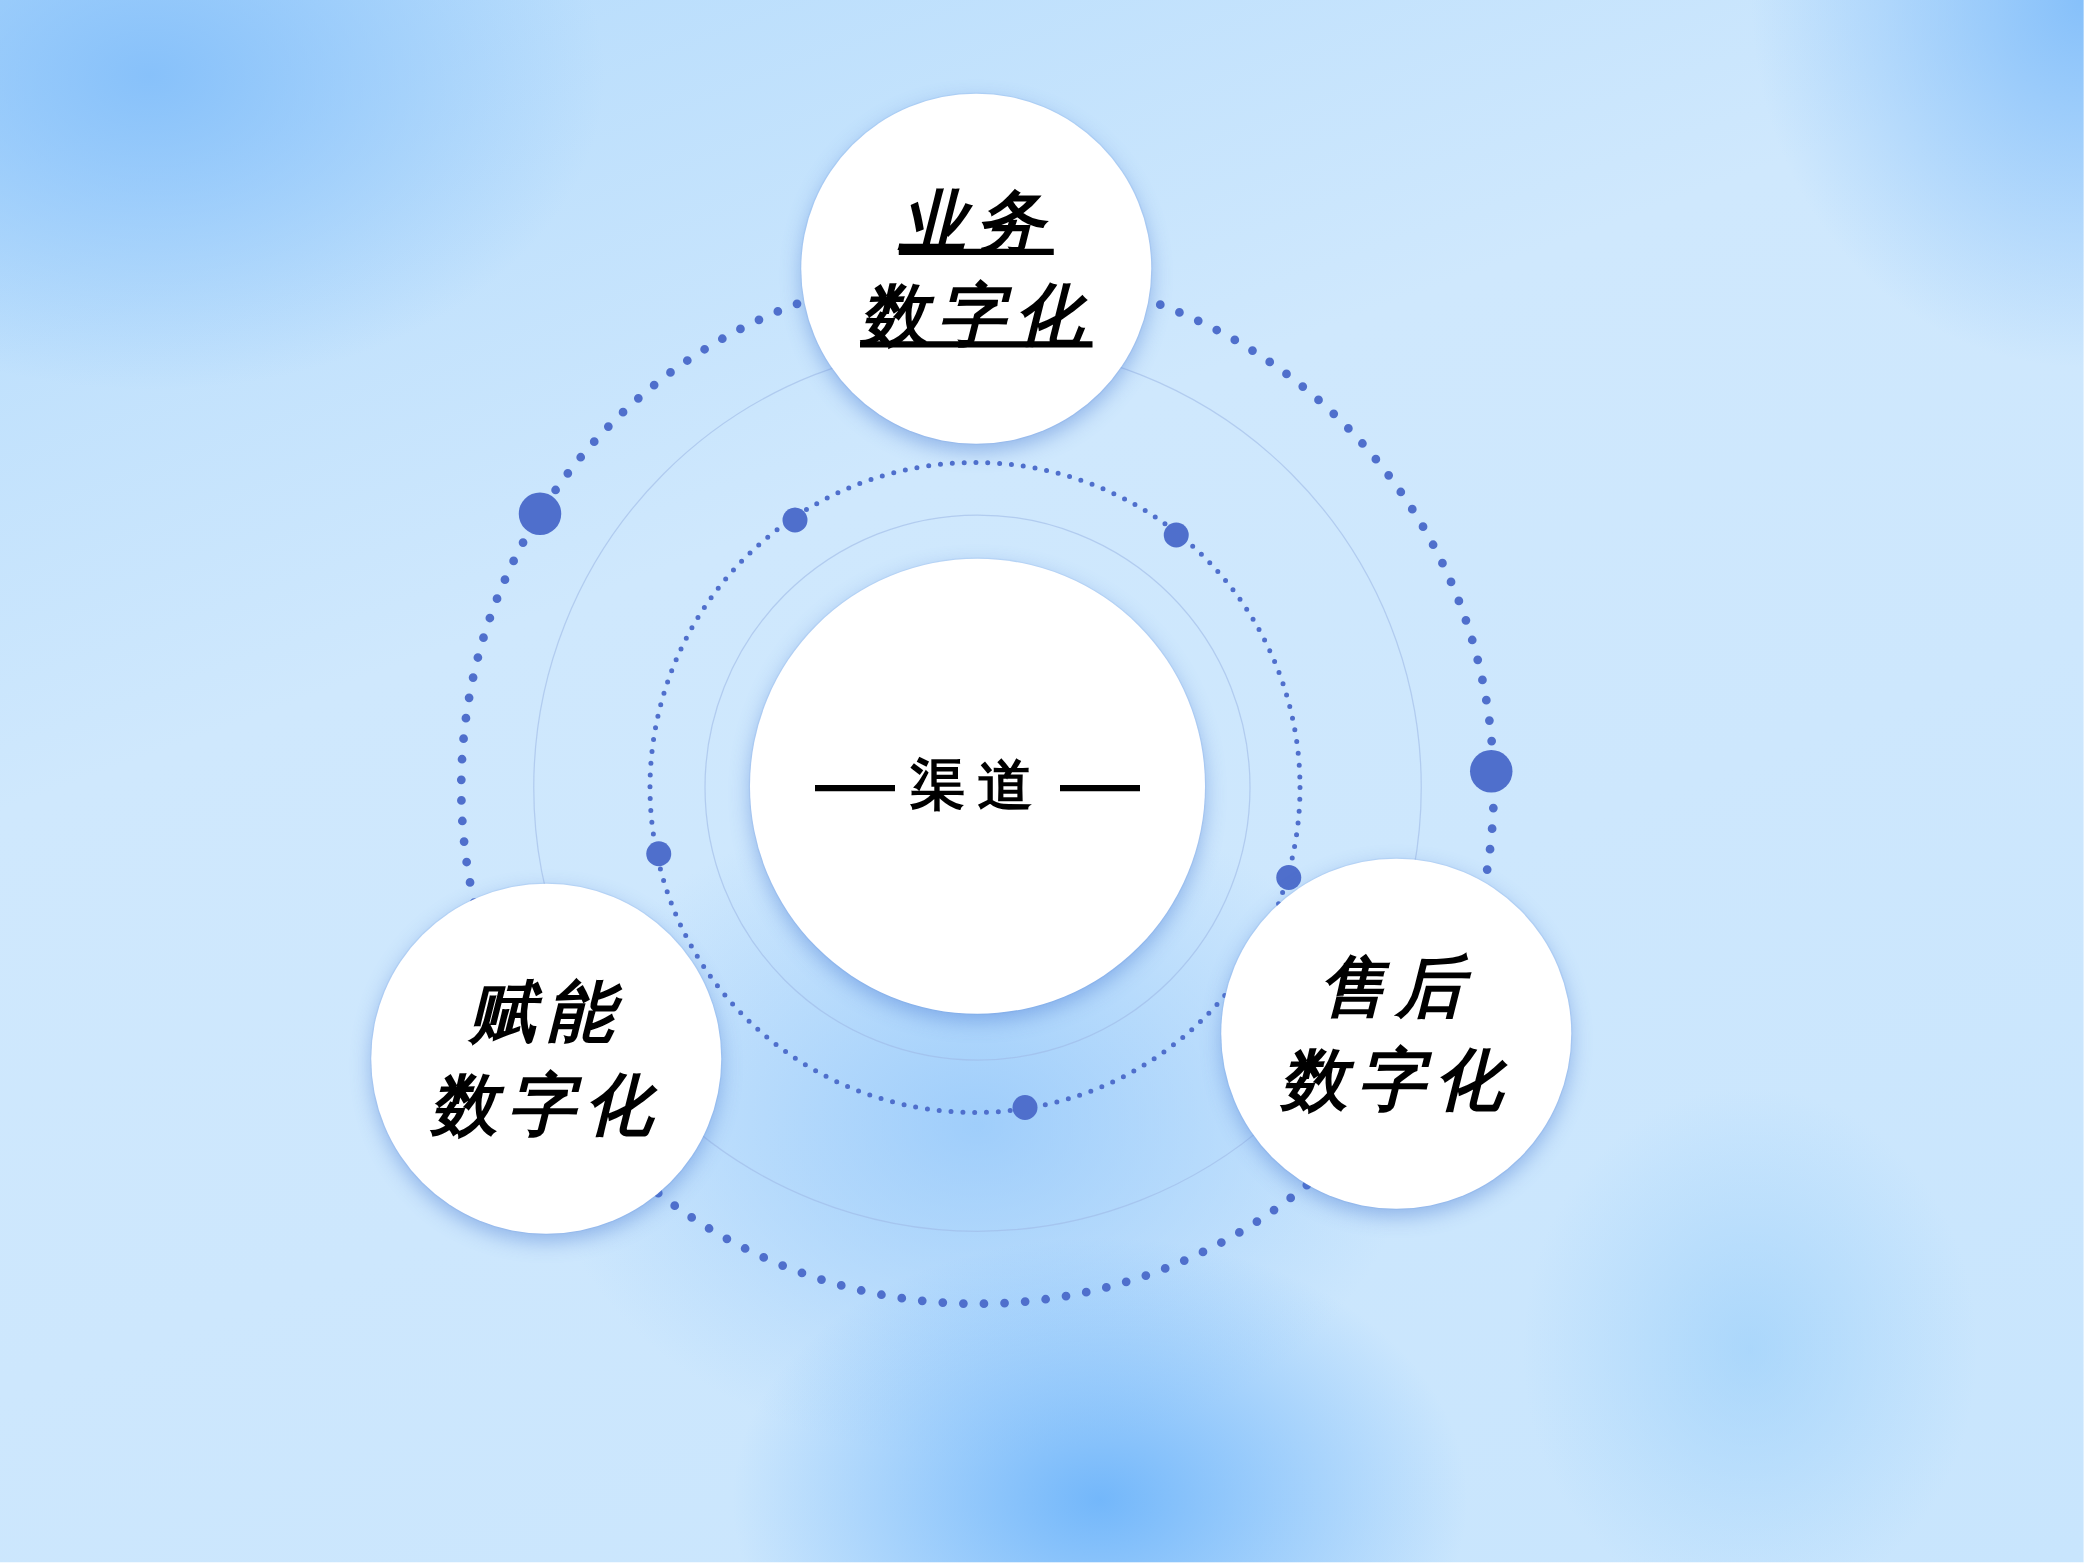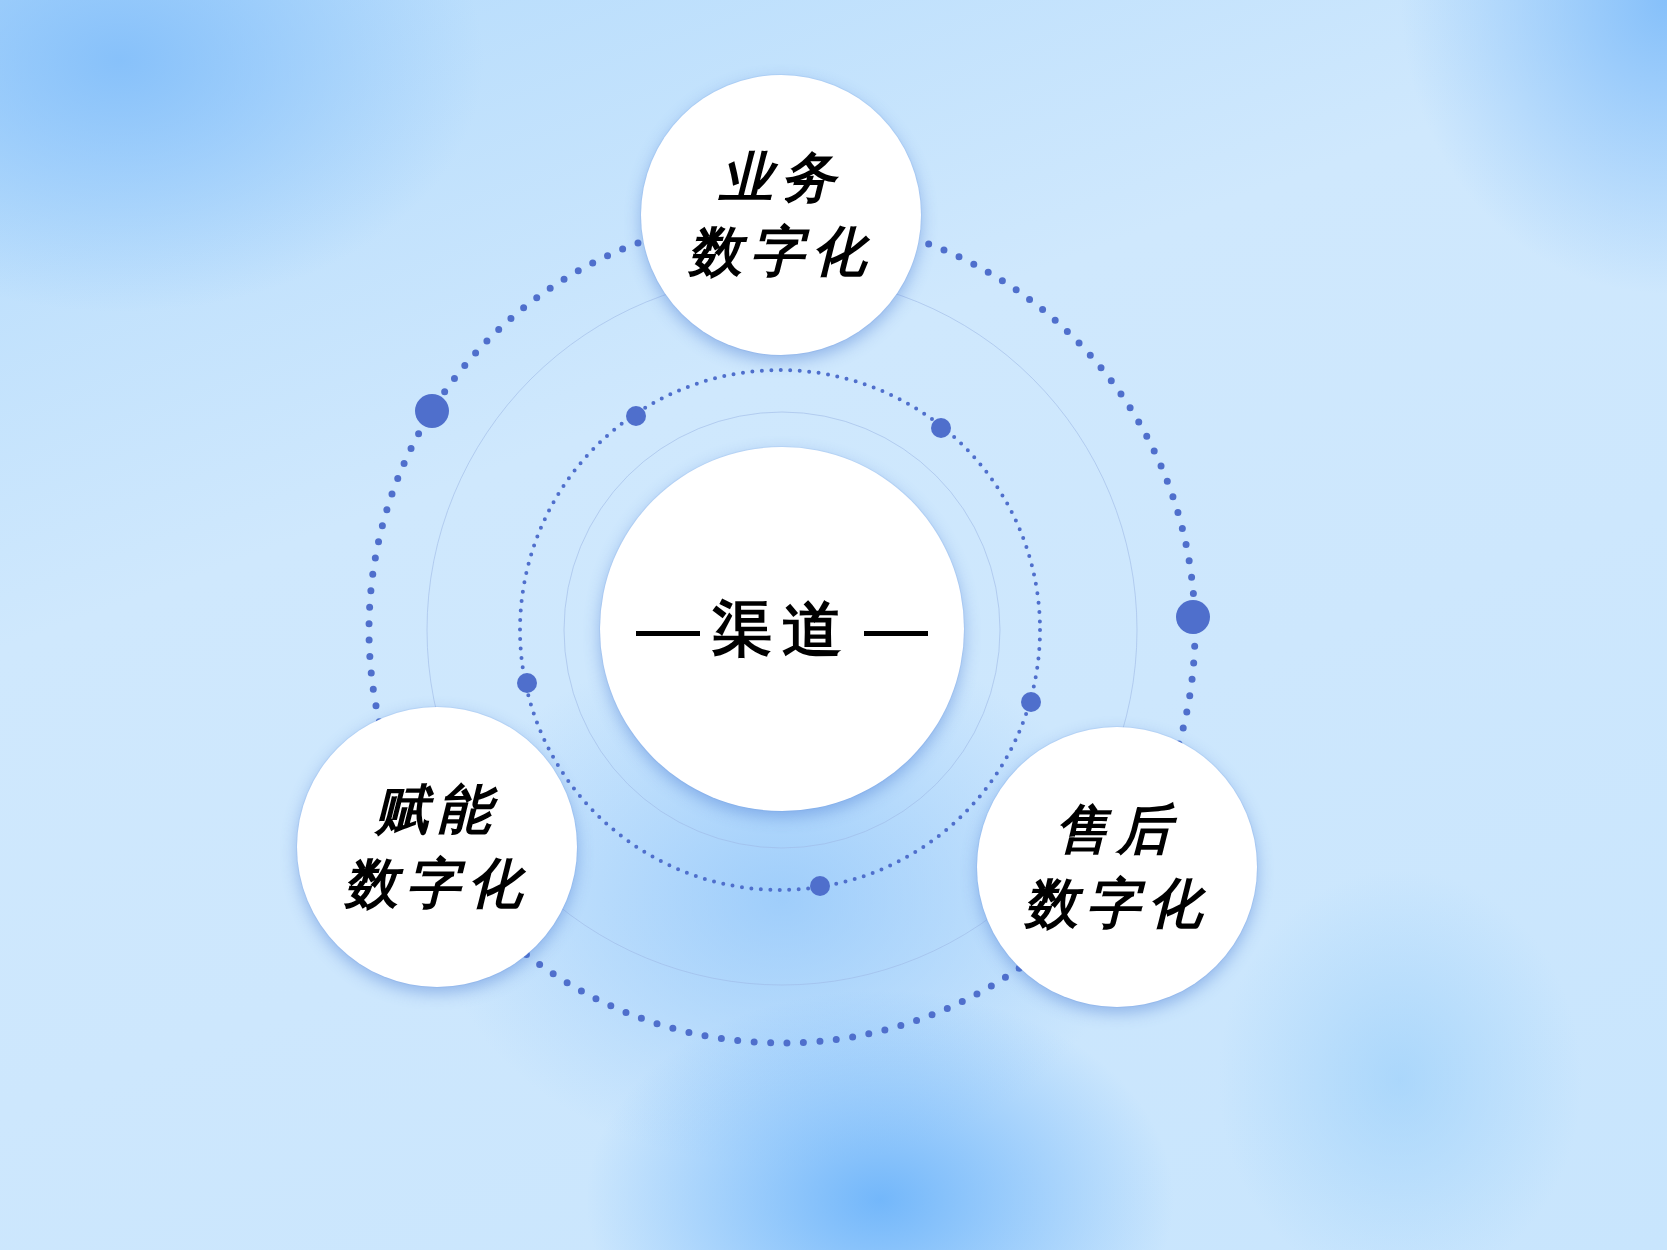--- a/index.html
+++ b/index.html
@@ -13,21 +13,21 @@
       radial-gradient(ellipse 380px 420px at 1667px 0px, rgba(130,190,250,0.95), rgba(130,190,250,0) 70%),
       radial-gradient(ellipse 260px 300px at 1400px 1080px, rgba(150,205,250,0.6), rgba(150,205,250,0) 70%),
       linear-gradient(160deg, #b4dbfc 0%, #cfe8fd 35%, #cde7fd 60%, #c8e5fd 100%);
   }
   svg.deco { position:absolute; left:0; top:0; }
   .node { position:absolute; border-radius:50%; background:#ffffff;
     box-shadow: 0 6px 16px rgba(70,120,210,0.45), 0 0 0 1px rgba(120,160,230,0.15);
     display:flex; flex-direction:column; align-items:center; justify-content:center; }
   .node .line { color:#000; font-weight:bold; font-family:"DejaVu Sans", sans-serif;
     font-size:54px; letter-spacing:8px; line-height:74px; font-style:italic; white-space:nowrap; }
-  .center .line { font-style:normal; font-size:60px; letter-spacing:10px; line-height:80px;text-align:center; }
+  .center .line { font-style:normal; font-size:44px; letter-spacing:10px; line-height:80px;text-align:center; }
   .dash { display:inline-block; width:64px; height:5px; background:#000; vertical-align:middle; margin:0 12px; }
 </style>
 </head>
 <body>
 
 <div class="bg"></div>
 
 <svg class="deco" width="1667" height="1250" viewBox="0 0 1667 1250">
 
   <circle cx="782" cy="630" r="355" fill="none" stroke="#9fb9e6" stroke-width="1" opacity="0.6"></circle>
@@ -46,26 +46,26 @@
   <circle cx="1031" cy="702" r="10" fill="#4f6fcc"></circle>
   <circle cx="820" cy="886" r="10" fill="#4f6fcc"></circle>
 </svg>
 
 <div class="node center" style="left:600px; top:447px; width:364px; height:364px;">
   <div class="line">
     <span class="dash"></span><span>渠道</span><span class="dash"></span>
   </div>
 </div>
 
-<div class="node" style="left:641px; top:75px; width:280px; height:280px;">
+<div class="node" style="left:641px; top:75px; width:280px; height:280px;text-decoration:underline;">
   <div class="line">业务</div>
   <div class="line">数字化</div>
 </div>
 
 <div class="node" style="left:297px; top:707px; width:280px; height:280px;">
   <div class="line">赋能</div>
   <div class="line">数字化</div>
 </div>
 
-<div class="node" style="left:977px; top:727px; width:280px; height:280px;">
+<div class="node" style="left:977px; top:687px; width:280px; height:280px;">
   <div class="line">售后</div>
   <div class="line">数字化</div>
 </div>
 
 </body></html>

